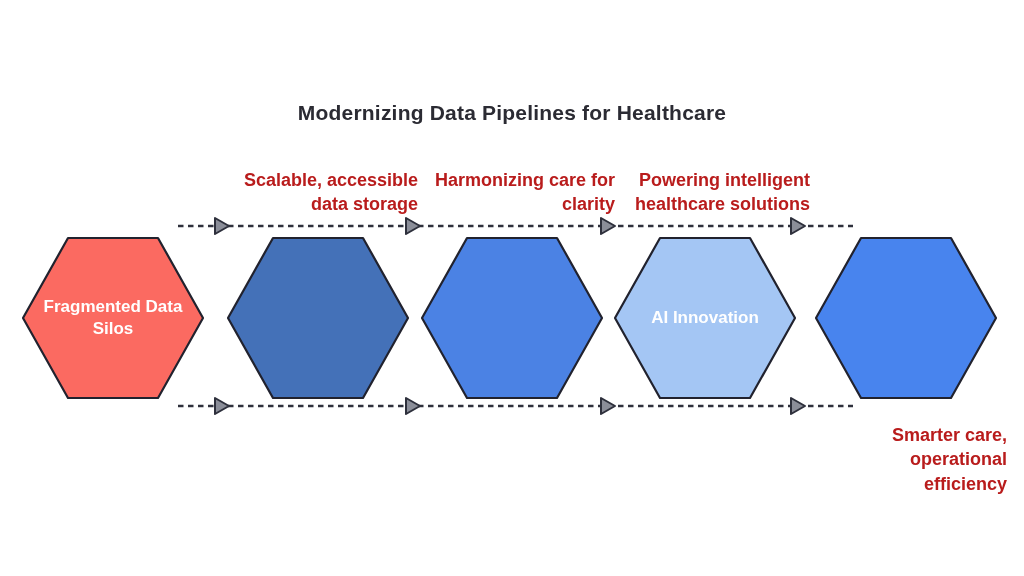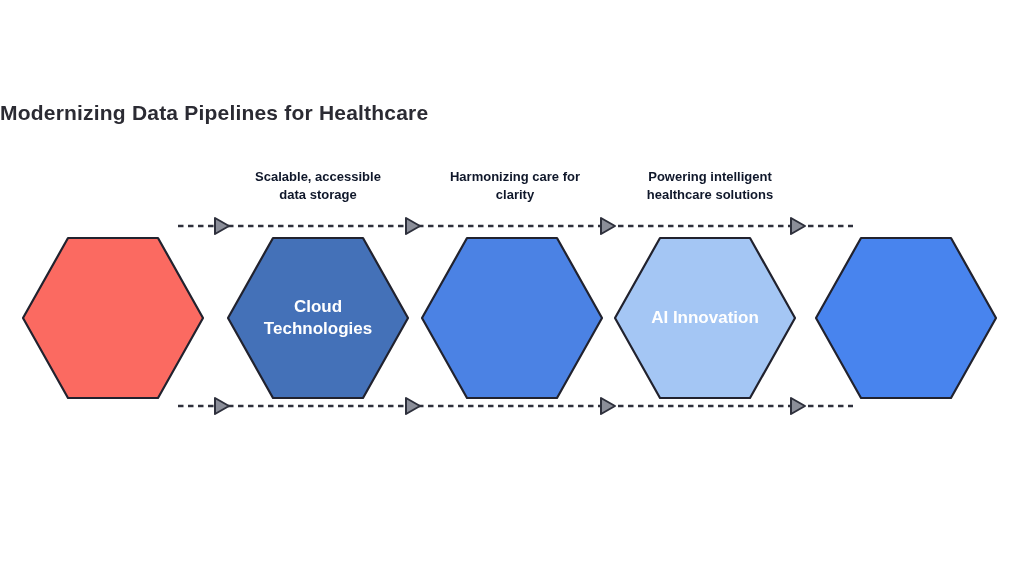--- a/index.html
+++ b/index.html
@@ -8,31 +8,32 @@
     width: 1024px;
     height: 576px;
     background: #ffffff;
     font-family: "Liberation Sans", sans-serif;
     overflow: hidden;
   }
   .title {
     position: absolute;
     left: 0; right: 0;
     top: 101px;
+    text-align: center;
     font-size: 21px;
     font-weight: 700;
     color: #2b2b33;
     letter-spacing: 0.2px;
   }
   .small-label {
     position: absolute;
-    font-size: 13px;
+    font-size: 18px;
     font-weight: 700;
-    color: #0f172a;
-    text-align: center;
+    color: #b91c1c;
+    text-align: right;
     white-space: pre-line;
     line-height: 1.35;
     transform: translateX(-50%);
   }
   .transition-label { top: 168px; width: 200px; }
   .outcome-label { width: 190px; }
   #outcome-start { left: 113px; top: 419px; }
   #outcome-end   { left: 912px; top: 423px; }
   .stage-label {
     position: absolute;
@@ -83,17 +84,20 @@
 
   <div class="title">Modernizing Data Pipelines for Healthcare</div>
 
   <div class="small-label transition-label" style="left:318px">Scalable, accessible
 data storage</div>
   <div class="small-label transition-label" style="left:515px">Harmonizing care for
 clarity</div>
   <div class="small-label transition-label" style="left:710px">Powering intelligent
 healthcare solutions</div>
 
-  <div class="stage-label" style="left:318px">Cloud Technologies</div>
+  <div class="stage-label" style="left:113px">Fragmented Data Silos</div>
   <div class="stage-label" style="left:705px">AI Innovation</div>
 
+  <div class="small-label outcome-label" id="outcome-end">Smarter care,
+operational
+efficiency</div>
 
 </div>
 
 </body></html>

